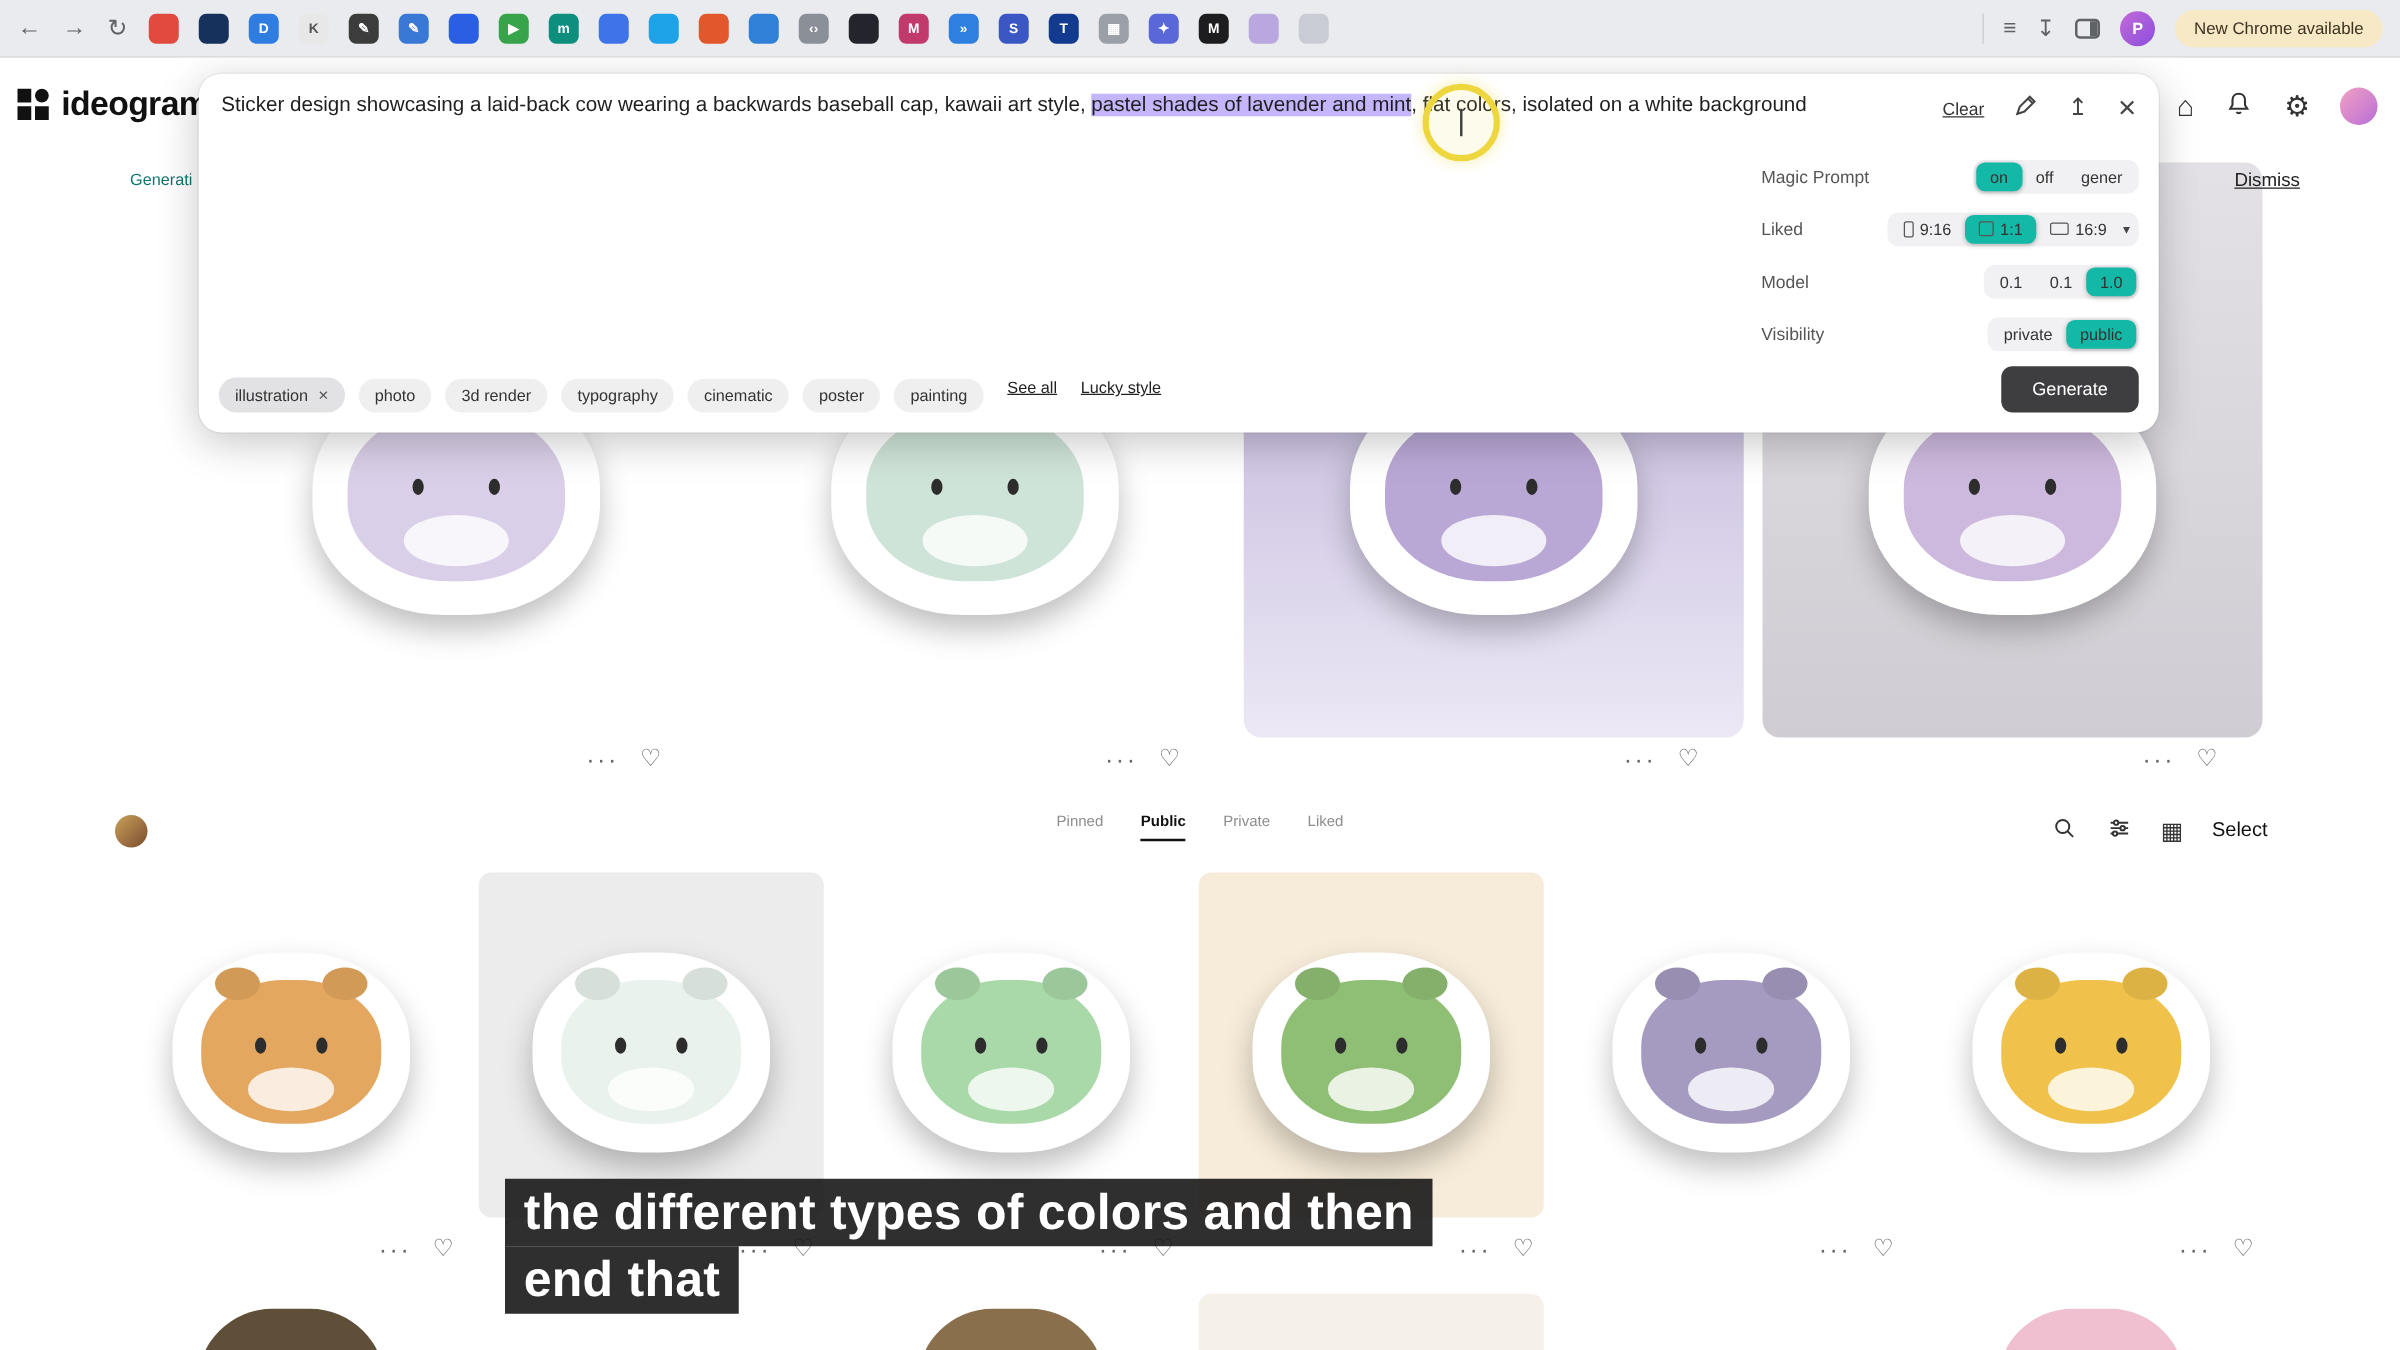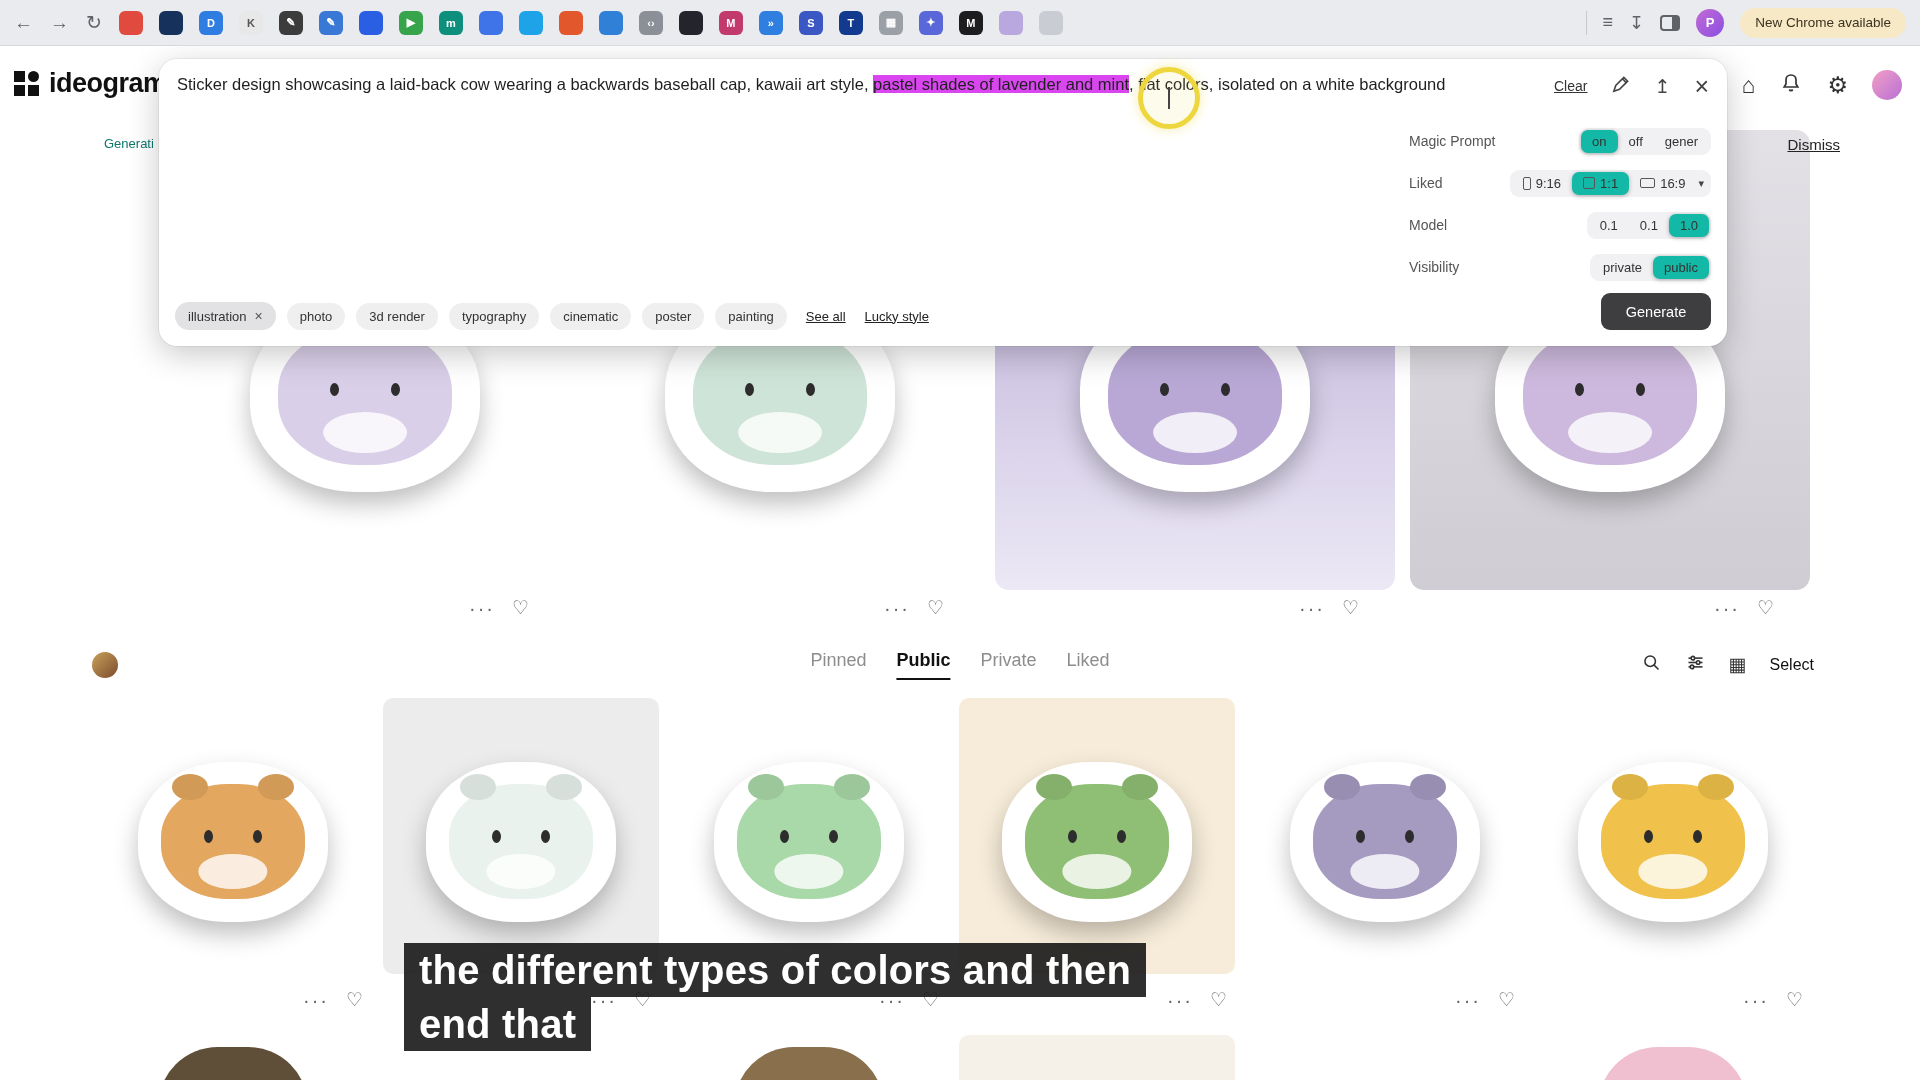--- a/index.html
+++ b/index.html
@@ -46,41 +46,41 @@
   .gen-label{position:absolute;left:104px;top:90px;font-size:13px;color:#0f766e;width:54px;
     overflow:hidden;white-space:nowrap;z-index:4}
   .dismiss{position:absolute;right:80px;top:90px;font-size:15px;color:#222;
     text-decoration:underline;z-index:4}
 
   
   .panel{position:absolute;left:159px;top:13px;width:1568px;height:287px;background:#fff;
     border-radius:18px;box-shadow:0 8px 32px rgba(0,0,0,.22),0 0 0 1px rgba(0,0,0,.05);z-index:10}
   .prompt-text{position:absolute;left:18px;top:14px;width:1270px;font-size:16.5px;
     line-height:23px;color:#1f1f1f}
-  .hl{background:#d946ef}
+  .hl{background:#c4b5fd}
   .panel-top-actions{position:absolute;top:16px;right:18px;display:flex;align-items:center;gap:24px}
   .clear-link{font-size:14px;color:#333;text-decoration:underline}
   .pt-icon{font-size:19px;color:#444;line-height:19px}
   .pt-icon svg{width:19px;height:19px;stroke:#444;fill:none;stroke-width:1.7}
   .close-btn{font-size:25px;color:#444;line-height:19px}
 
   .settings{position:absolute;top:66px;right:16px;width:302px}
   .srow{display:flex;justify-content:space-between;align-items:center;height:32px;margin-bottom:10px}
   .slabel{font-size:14px;color:#555}
   .segc{display:flex;align-items:center;background:#f1f1f3;border-radius:9px;padding:2px}
   .seg-opt{display:flex;align-items:center;gap:5px;padding:4px 11px;font-size:13px;color:#333;border-radius:7px}
   .seg-opt.sel{background:#14b8a6;box-shadow:0 1px 4px rgba(0,0,0,.3)}
   .shape{display:inline-block;border:1.6px solid #555;border-radius:2px}
   .shape-tall{width:8px;height:13px}
   .shape-square{width:12px;height:12px}
   .shape-wide{width:15px;height:10px}
   .caret{font-size:11px;color:#444;margin:0 5px 0 2px}
   .generate-btn{position:absolute;right:16px;bottom:16px;width:110px;height:37px;background:#3e3e40;
     color:#fff;border-radius:9px;display:flex;align-items:center;justify-content:center;font-size:14.5px}
-  .tags-row{position:absolute;left:16px;bottom:16px;display:flex;align-items:center;gap:12px}
+  .tags-row{position:absolute;left:16px;bottom:16px;display:flex;align-items:flex-start;gap:12px}
   #tags-container{display:flex;align-items:center;gap:11px}
   .tag{background:#efeff0;border-radius:15px;padding:6px 13px;font-size:13px;color:#333;
     display:flex;align-items:center;gap:8px;white-space:nowrap}
   .tag.sel{background:#e2e2e4}
   .tag .x{font-size:14px;color:#555}
   .link{font-size:13px;color:#222;text-decoration:underline;margin-left:7px;white-space:nowrap}
 
   
   .result-card{position:absolute;top:84px;width:400px;height:460px;border-radius:14px;overflow:hidden}
   .gal-item{position:absolute;top:652px;width:276px;height:276px;border-radius:10px;overflow:hidden}
@@ -93,21 +93,21 @@
   .face{position:relative;width:76%;height:72%;border-radius:46%}
   .eye{position:absolute;width:9px;height:13px;background:#2d2d2d;border-radius:50%;top:40%}
   .muzzle{position:absolute;bottom:9%;left:50%;transform:translateX(-50%);width:48%;height:30%;
     background:rgba(255,255,255,.8);border-radius:50%}
   .ear{position:absolute;width:36px;height:26px;border-radius:50%;top:-10px;filter:brightness(.92)}
 
   .gal-header{position:absolute;top:604px;left:0;width:100%;height:38px;z-index:5}
   .gal-avatar{position:absolute;left:92px;top:2px;width:26px;height:26px;border-radius:50%;
     background:linear-gradient(135deg,#caa15a,#7a4c2e)}
   .tabs{position:absolute;left:50%;transform:translateX(-50%);top:0;display:flex;gap:30px;align-items:flex-start}
-  .tab{font-size:18px;color:#8d8d8d;padding-bottom:7px}
+  .tab{font-size:12px;color:#8d8d8d;padding-bottom:7px}
   .tab.active{color:#111;font-weight:700;border-bottom:2.5px solid #111}
   .gal-tools{position:absolute;right:106px;top:2px;display:flex;gap:23px;align-items:center}
   .gt-icon svg{width:21px;height:21px;stroke:#333;fill:none;stroke-width:1.8}
   .gt-glyph{font-size:19px;color:#333;line-height:21px}
   .select-label{font-size:16px;color:#111}
 
   .bottom-item{position:absolute;top:989px;width:276px;height:45px;border-radius:10px 10px 0 0;overflow:hidden}
   .blob{position:absolute;left:50%;transform:translateX(-50%);top:12px;width:150px;height:60px;
     border-radius:70px 70px 0 0;box-shadow:0 0 0 7px #fff}
 

